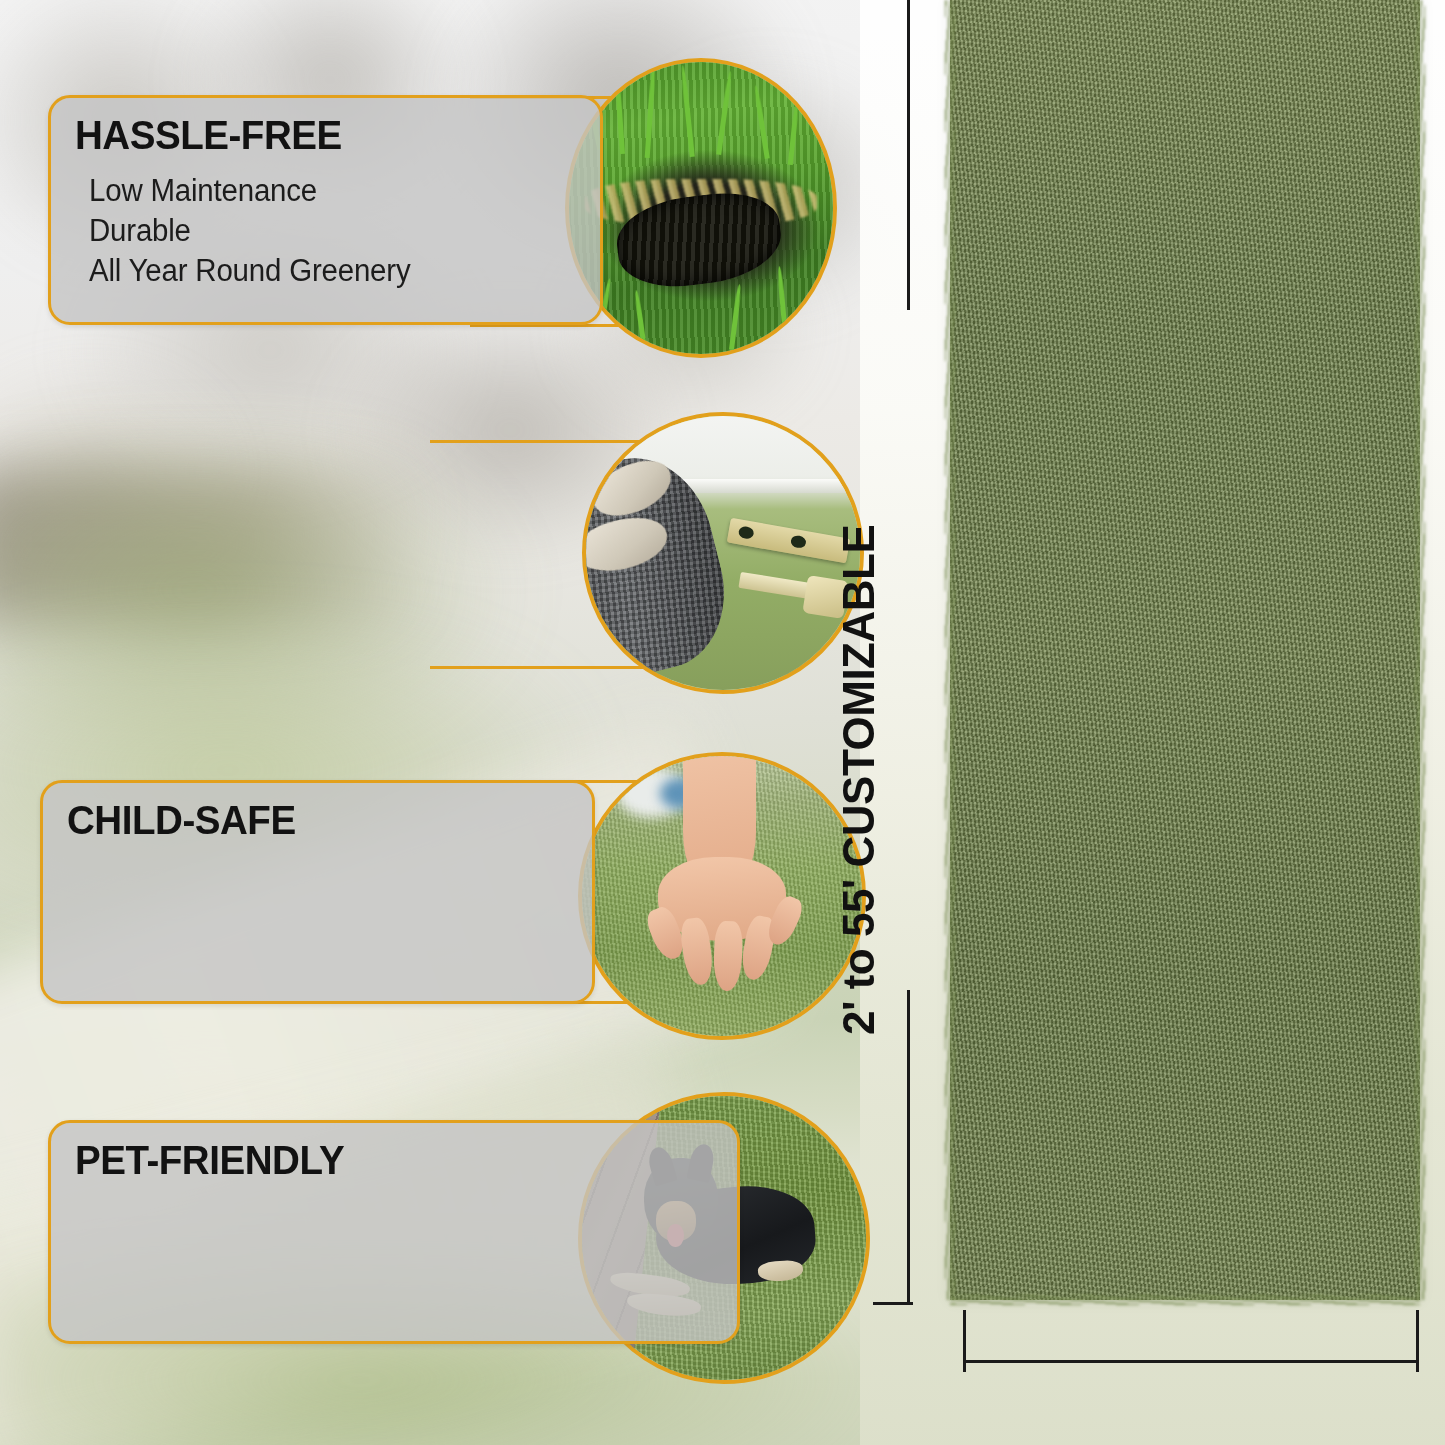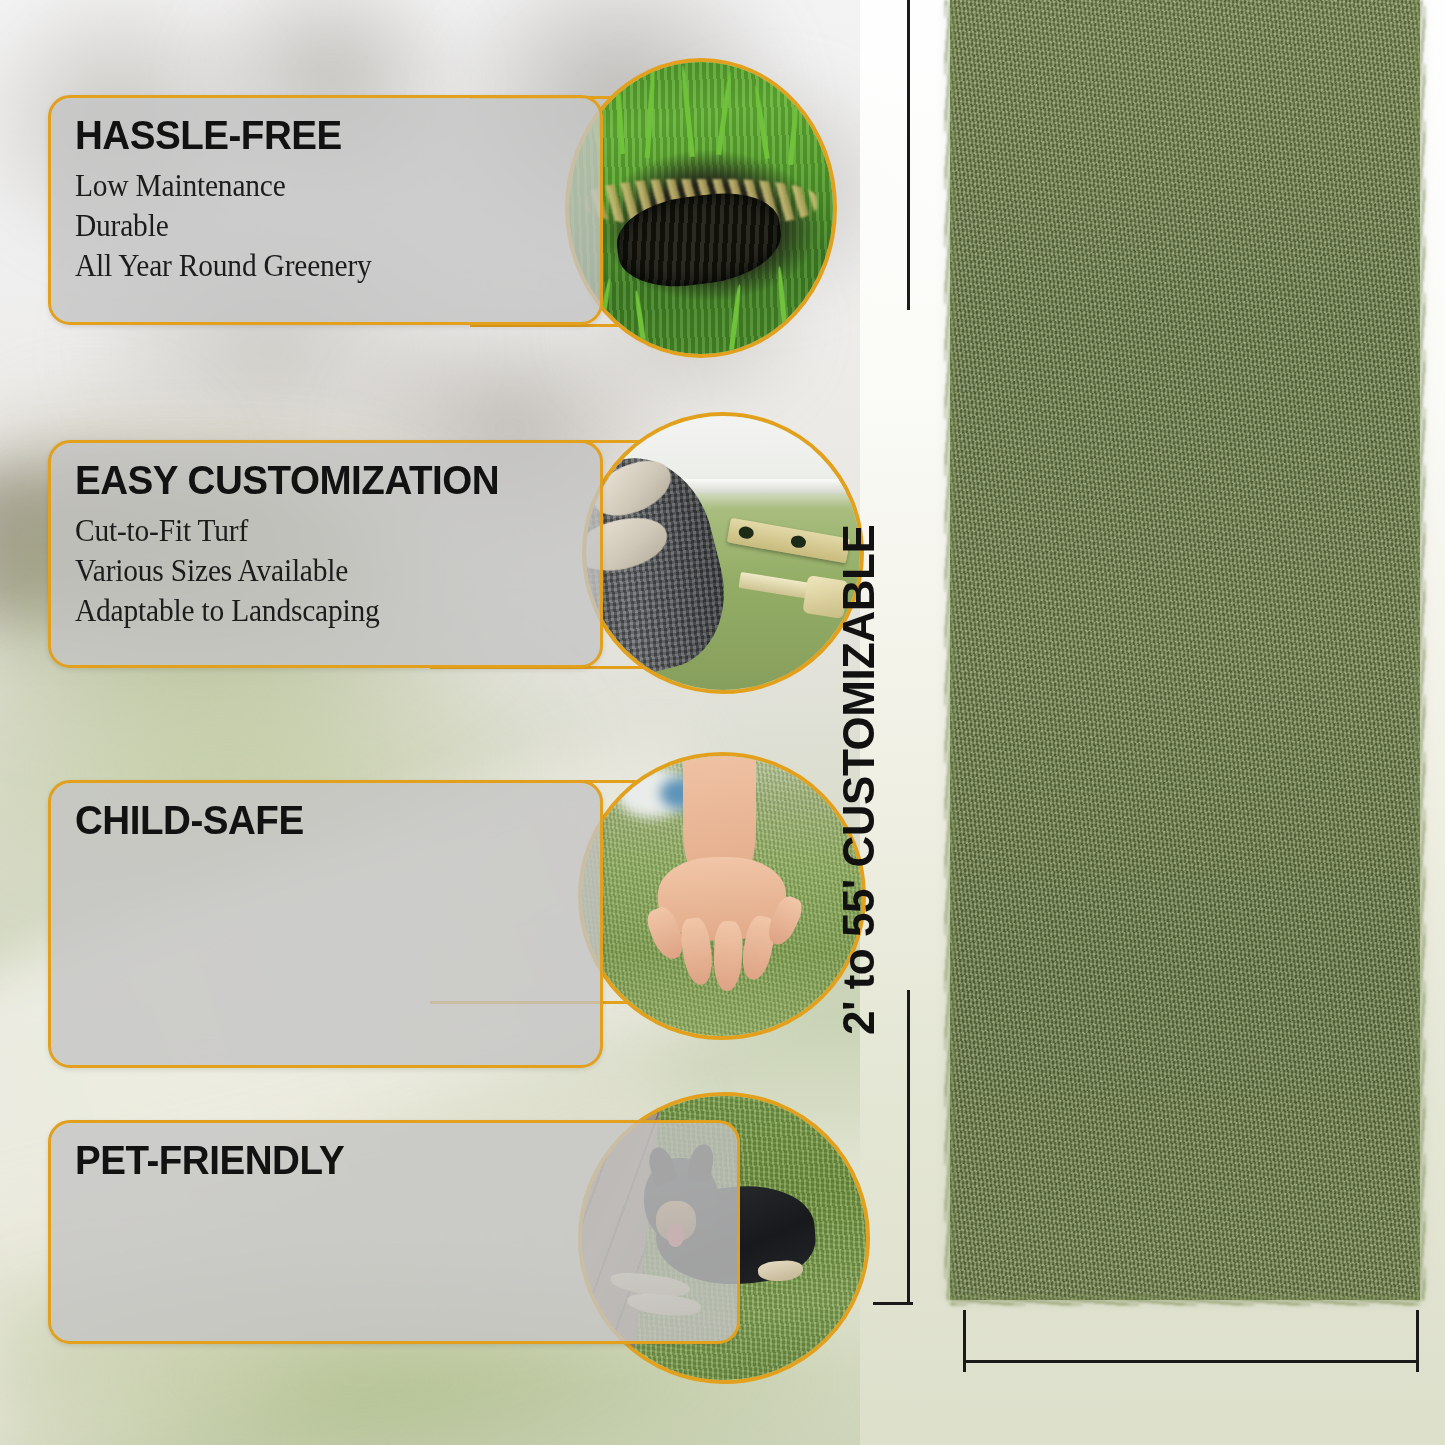--- a/index.html
+++ b/index.html
@@ -107,21 +107,21 @@
     font-size:41px;
     line-height:1.02;
     letter-spacing:-0.5px;
     color:#121212;
     margin:0 0 9px 0;
     font-family:"Liberation Sans", sans-serif;
     transform:scaleX(.94);
     transform-origin:left center;
     white-space:nowrap;
   }
-  .card-lines{margin:0;font-family:Liberation Serif, serif;}
+  .card-lines{margin:14px;}
   .card-line{
     font-size:31px;
     line-height:1.30;
     color:#1c1c1c;
     letter-spacing:-0.2px;
     transform:scaleX(.95);
     transform-origin:left center;
     white-space:nowrap;
   }
 
@@ -409,30 +409,22 @@
 
   <div class="card" style="left:48px;top:95px;width:555px;height:230px;">
     <div class="card-title">HASSLE-FREE</div>
     <div class="card-lines">
       <div class="card-line">Low Maintenance</div>
       <div class="card-line">Durable</div>
       <div class="card-line">All Year Round Greenery</div>
     </div>
   </div>
 
-  <div class="card" style="left:48px;top:440px;width:555px;height:228px;">
-    <div class="card-title">EASY CUSTOMIZATION</div>
-    <div class="card-lines">
-      <div class="card-line">Cut-to-Fit Turf</div>
-      <div class="card-line">Various Sizes Available</div>
-      <div class="card-line">Adaptable to Landscaping</div>
-    </div>
-  </div>
-
-  <div class="card" style="left:48px;top:780px;width:555px;height:288px;">
+
+  <div class="card" style="left:40px;top:780px;width:555px;height:224px;">
     <div class="card-title">CHILD-SAFE</div>
   </div>
 
   <div class="card" style="left:48px;top:1120px;width:692px;height:224px;">
     <div class="card-title">PET-FRIENDLY</div>
   </div>
 
   <div class="measure-line" style="left:907px;top:0px;width:3px;height:310px;"></div>
   <div class="measure-line" style="left:907px;top:990px;width:3px;height:315px;"></div>
   <div class="measure-line" style="left:873px;top:1302px;width:40px;height:3px;"></div>

